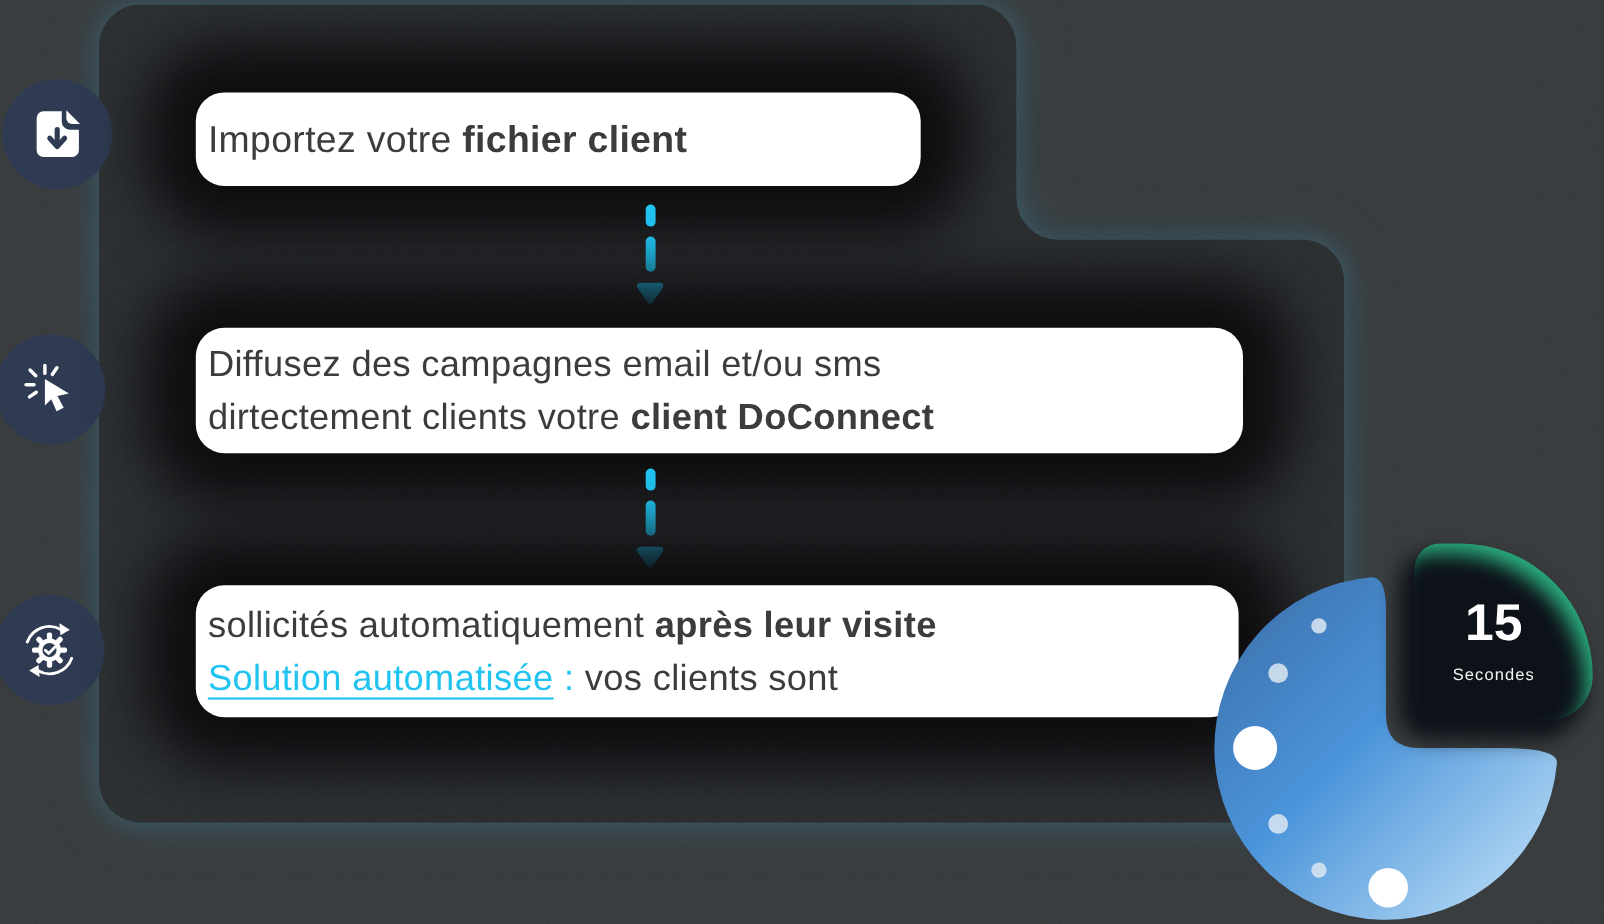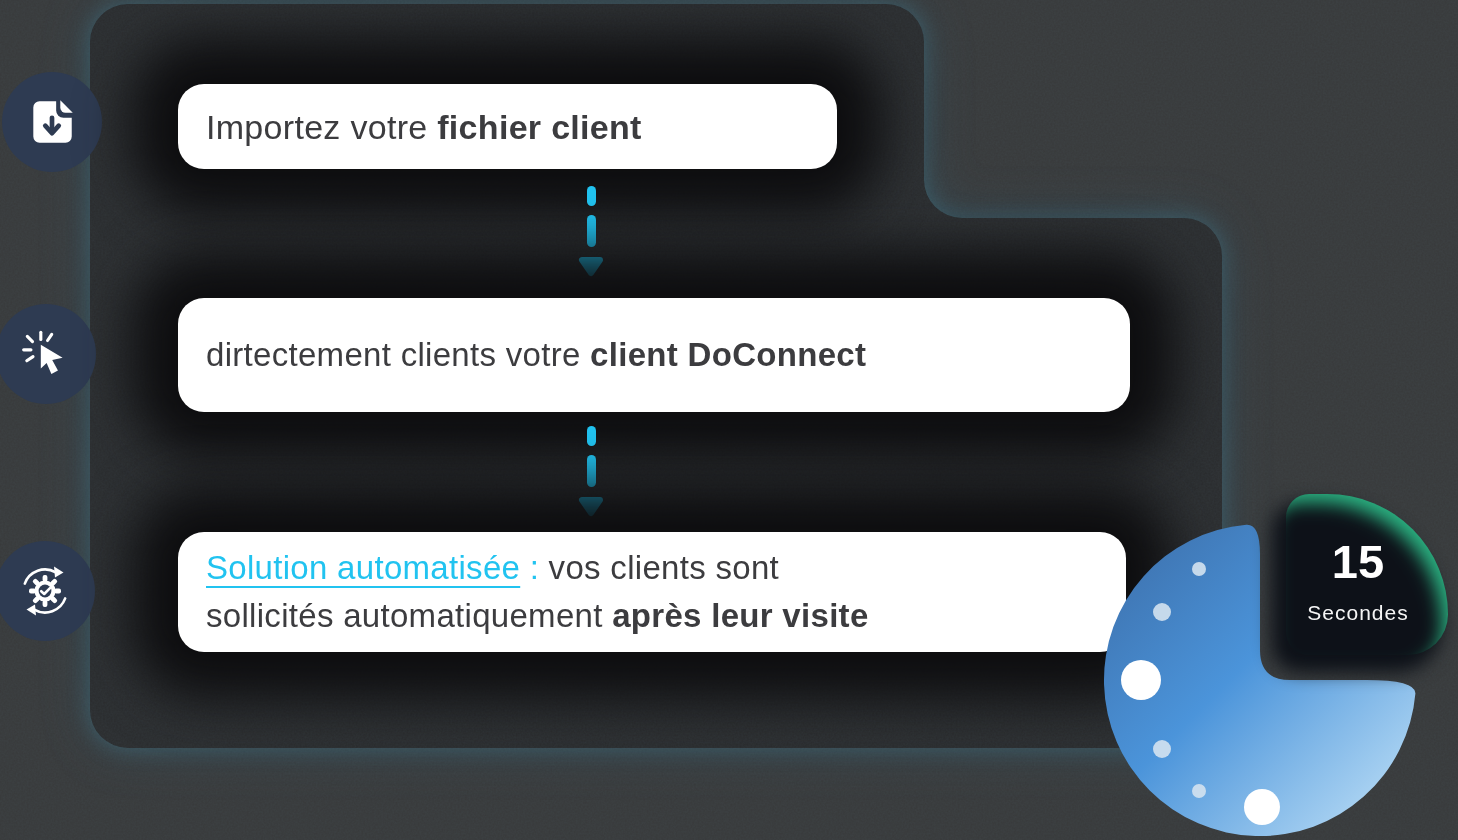--- a/index.html
+++ b/index.html
@@ -27,21 +27,21 @@
   }
   .card-wrap{position:absolute;z-index:3;}
   .card-wrap::before{ 
     content:"";position:absolute;inset:-46px;background:#0d0d0f;
     border-radius:70px;filter:blur(26px);z-index:-1;
   }
   .step-card{
     position:relative;background:#ffffff;border-radius:26px;
     width:100%;height:100%;
     display:flex;flex-direction:column;justify-content:center;
-    padding-left:28px;box-sizing:border-box;
+    padding-left:11px;box-sizing:border-box;
     color:#3c3c3f;font-size:33px;letter-spacing:.3px;
   }
   .card-line{line-height:48px;white-space:pre;}
   .card-1 .card-line{line-height:36px;font-size:34px;}
   .t-regular{font-weight:400;white-space:pre;}
   .t-bold{font-weight:700;white-space:pre;}
   .t-link{
     color:#21c3f0;white-space:pre;cursor:pointer;
     text-decoration:underline;text-decoration-thickness:2px;text-underline-offset:7px;
   }
@@ -61,21 +61,21 @@
     background:#2bb181;border-radius:24px 125px 42px 24px;
     display:flex;flex-direction:column;align-items:center;justify-content:center;
     padding:14px 18px 0 0;box-sizing:border-box;color:#ffffff;
   }
   .timer-badge::before{
     content:"";position:absolute;inset:-4px;z-index:-1;
     transform:translate(-10px,13px);
     background:#0d1118;border-radius:28px 125px 46px 28px;filter:blur(9px);
   }
   .timer-value{font-size:47px;font-weight:700;line-height:1;}
-  .timer-unit{font-size:21px;font-weight:400;letter-spacing:1px;margin-top:16px;opacity:.96;}
+  .timer-unit{font-size:15px;font-weight:400;letter-spacing:1px;margin-top:16px;opacity:.96;}
 </style>
 </head>
 <body>
 
 <div class="container-shadow-wrap">
   <div class="process-container"></div>
 </div>
 
 <svg class="noise-overlay" width="1458" height="840">
   <filter id="grain">
@@ -116,20 +116,21 @@
       <path d="M8 9 L13 14"></path>
       <path d="M4.5 22 H11.5"></path>
       <path d="M7.5 32.5 L13.5 28.5"></path>
     </g>
     <path d="M21 17 L42 29.5 L32 31.8 L37.5 42 L31.2 45.2 L26.6 34.6 L21 40 Z" fill="#ffffff"></path>
   </svg>
 </div>
 
 <div class="card-wrap" style="left:178px;top:298px;width:952px;height:114px;">
   <div class="step-card">
+    <div class="card-line"><span class="t-regular">Diffusez des campagnes email et/ou sms</span></div>
     <div class="card-line"><span class="t-regular">dirtectement clients votre </span><span class="t-bold">client DoConnect</span></div>
   </div>
 </div>
 
 <div class="flow-arrow" style="left:578px;top:426px;">
   <div class="arrow-dash d1"></div>
   <div class="arrow-dash d2"></div>
   <svg width="26" height="21" viewBox="0 0 26 21">
     <polygon points="4,4 22,4 13,17" fill="#21c3f0" stroke="#21c3f0" stroke-width="6" stroke-linejoin="round"></polygon>
   </svg>
@@ -154,22 +155,22 @@
       <rect x="25.6" y="12" width="4.8" height="7" rx="2" transform="rotate(315 28 28)"></rect>
       <circle cx="28" cy="28" r="10.5"></circle>
     </g>
     <circle cx="28" cy="28" r="6.4" fill="#2e3b52"></circle>
     <polyline points="24.2 28.2 27.2 31 33 25.2" stroke="#ffffff" stroke-width="2.6" fill="none" stroke-linecap="round" stroke-linejoin="round"></polyline>
   </svg>
 </div>
 
 <div class="card-wrap" style="left:178px;top:532px;width:948px;height:120px;">
   <div class="step-card">
+    <div class="card-line"><span class="t-regular">sollicités automatiquement </span><span class="t-bold">après leur visite</span></div>
     <div class="card-line"><span class="t-link">Solution automatisée</span><span class="t-accent"> : </span><span class="t-regular">vos clients sont</span></div>
-    <div class="card-line"><span class="t-regular">sollicités automatiquement </span><span class="t-bold">après leur visite</span></div>
   </div>
 </div>
 
 <svg class="clock-pie" viewBox="0 0 320 320">
   <defs>
     <linearGradient id="pieGrad" x1="0%" y1="0%" x2="100%" y2="100%">
       <stop offset="0%" stop-color="#3b6ca7"></stop>
       <stop offset="45%" stop-color="#4b94da"></stop>
       <stop offset="100%" stop-color="#c6e5f9"></stop>
     </linearGradient>

